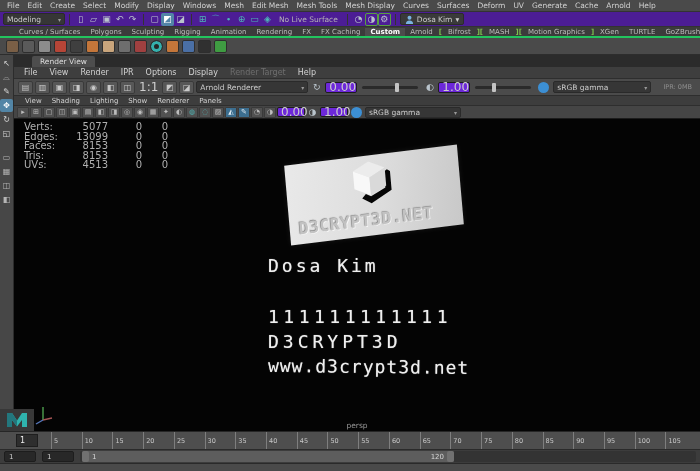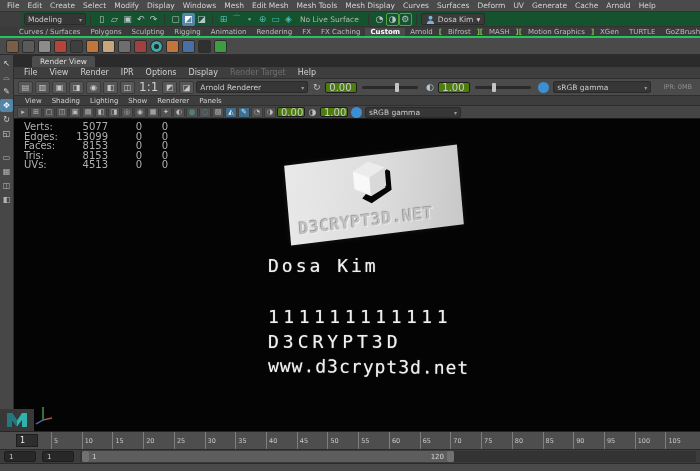--- a/index.html
+++ b/index.html
@@ -8,21 +8,21 @@
     position:relative; width:700px; height:471px; overflow:hidden;
     background:#3e3e3e; font-family:"DejaVu Sans","Liberation Sans",sans-serif;
     color:#ccc; display:flex; flex-direction:column; user-select:none;
   }
   
   .menubar { height:12px; background:#4a4a4a; display:flex; align-items:center; padding-left:3px; border-bottom:1px solid #333; }
   .menu-item { font-size:7.5px; color:#d2d2d2; padding:0 4px; white-space:nowrap; }
   .menu-item.sm { font-size:8px; padding:0 6px; }
   .menu-item.disabled { color:#6e6e6e; }
   
-  .statusline { height:15px; background:#14532d; display:flex; align-items:center; padding:0 3px; border-bottom:1px solid #333;margin-left:21px; }
+  .statusline { height:15px; background:#4c1d95; display:flex; align-items:center; padding:0 3px; border-bottom:1px solid #333; }
   .dropdown { display:inline-flex; align-items:center; background:#363636; border:1px solid #2a2a2a; border-radius:2px; height:12px; padding:0 3px; font-size:7.5px; color:#ccc; }
   .dropdown .arr { margin-left:4px; font-size:6px; color:#999; }
   .dropdown.mode { width:62px; justify-content:space-between; }
   .vsep { width:1px; height:11px; background:#585858; border-right:1px solid #333; margin:0 4px; }
   .igroup { display:inline-flex; align-items:center; }
   .flat { display:inline-flex; align-items:center; justify-content:center; width:13px; height:13px; font-size:9px; color:#b9c4cc; }
   .igroup.snap .flat { color:#4db6b6; }
   .flat.active { background:#5285a6; border-radius:2px; color:#fff; }
   .flat.green { border:1px solid #58a13f; border-radius:2px; }
   .nls { font-size:7.5px; color:#b5b5b5; margin:0 5px; white-space:nowrap; }
@@ -44,21 +44,21 @@
   .layouts .tool { color:#b5b5b5; }
   .panel { flex:1; display:flex; flex-direction:column; min-width:0; }
   .rv-tabbar { height:12px; background:#2b2b2b; display:flex; align-items:flex-end; padding-left:18px; }
   .rv-tab { background:#4d4d4d; color:#ddd; font-size:7.5px; padding:1px 8px 1px 8px; border-radius:2px 2px 0 0; }
   .rv-menubar { height:12px; background:#3e3e3e; display:flex; align-items:center; padding-left:4px; border-bottom:1px solid #2e2e2e; }
   .rv-toolbar { height:17px; background:#4b4b4b; display:flex; align-items:center; padding:0 4px; border-bottom:1px solid #2e2e2e; gap:2px; }
   .icon-box { display:inline-flex; align-items:center; justify-content:center; min-width:15px; height:13px; background:#575757; border:1px solid #3a3a3a; border-radius:2px; font-size:8px; color:#c9c9c9; }
   .icon-box.txt { font-size:12px; padding:0 2px; background:none; border:none; color:#cfcfcf; }
   .dropdown.renderer { width:112px; justify-content:space-between; }
   .dropdown.cs { width:98px; justify-content:space-between; }
-  .numfield { display:inline-flex; align-items:center; background:#4d7c0f; border:1px solid #1d1d1d; border-radius:2px; height:11px; width:32px; padding-left:3px; font-size:10px; color:#ccc; }
+  .numfield { display:inline-flex; align-items:center; background:#6d28d9; border:1px solid #1d1d1d; border-radius:2px; height:11px; width:32px; padding-left:3px; font-size:12px; color:#ccc; }
   .slider { position:relative; width:56px; height:3px; background:#2a2a2a; border-radius:2px; margin:0 3px; }
   .slider .handle { position:absolute; top:-3px; width:4px; height:9px; background:#c4c4c4; border-radius:1px; }
   .csicon { width:11px; height:11px; border-radius:50%; background:#3c8fd4; display:inline-block; margin:0 2px; }
   .mem { margin-left:auto; font-size:6.5px; color:#8f8f8f; padding-right:4px; white-space:nowrap; }
   .vp-menubar { height:10px; background:#3d3d3d; display:flex; align-items:center; padding-left:6px; border-bottom:1px solid #2e2e2e; }
   .vp-menubar .menu-item { font-size:7px; padding:0 5px; }
   .vp-toolbar { height:13px; background:#454545; display:flex; align-items:center; padding:0 3px; gap:1px; border-bottom:1px solid #1c1c1c; }
   .vpi { display:inline-flex; align-items:center; justify-content:center; width:12px; height:11px; font-size:7px; color:#bdbdbd; background:#515151; border:1px solid #3a3a3a; border-radius:1px; }
   .vpi.t { color:#4db6b6; }
   .vpi.b { background:#3c6e8f; color:#dfeaf2; }
@@ -372,20 +372,21 @@
         <div class="vtext l1">Dosa Kim</div>
         <div class="vtext l3">111111111111</div>
         <div class="vtext l4">D3CRYPT3D</div>
         <div class="vtext l5">www.d3crypt3d.net</div>
 
         <svg class="gizmo" width="22" height="22" viewBox="0 0 22 22">
           <line x1="11" y1="17" x2="11" y2="4" stroke="#4ea04e" stroke-width="1.4"></line>
           <line x1="11" y1="17" x2="20" y2="15" stroke="#a65555" stroke-width="1.4"></line>
           <line x1="11" y1="17" x2="4" y2="21" stroke="#5577bb" stroke-width="1.4"></line>
         </svg>
+        <div class="persp">persp</div>
       </div>
     </div>
   </div>
 
   <div class="corner-logo">
     <svg width="24" height="16" viewBox="0 0 24 16">
       <path d="M2,15 L2,1 L7,1 L12,8.5 L17,1 L22,1 L22,15 L17,15 L17,8 L12,14.5 L7,8 L7,15 Z" fill="#2fb3ad"></path>
       <path d="M2,15 L2,1 L7,1 L12,8.5 L12,14.5 L7,8 L7,15 Z" fill="#23777d"></path>
     </svg>
   </div>

